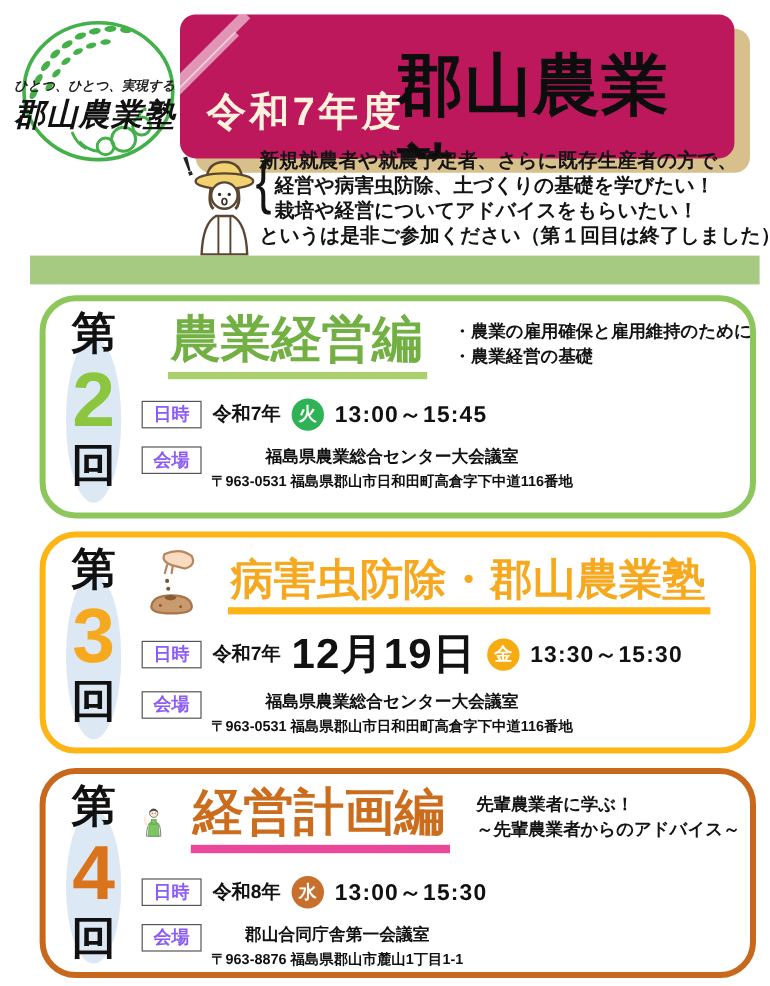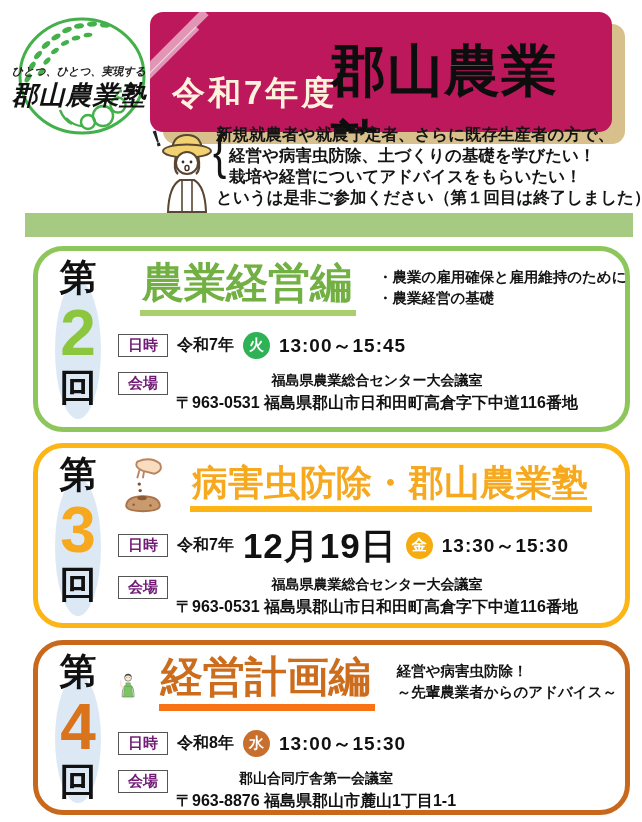--- a/index.html
+++ b/index.html
@@ -54,40 +54,40 @@
   .num-digit{position:relative;display:block;font-size:64px;font-weight:800;line-height:1.0;}
   .card1 .num-digit{color:#8cc63f;}
   .card2 .num-digit{color:#f6a91e;}
   .card3 .num-digit{color:#d9731c;}
 
   .content{position:absolute;left:80px;top:8px;right:8px;}
   .title-row{display:flex;align-items:flex-start;gap:22px;}
   .session-title{font-weight:800;line-height:1.15;white-space:nowrap;padding:0 4px 3px 2px;}
   .card1 .session-title{font-size:42px;color:#72b043;border-bottom:6px solid #a9d06c;}
   .card2 .session-title{font-size:36px;color:#f6a91e;border-bottom:6px solid #fcb515;margin-top:6px;}
-  .card3 .session-title{font-size:42px;color:#cc6d1e;border-bottom:7px solid #f97316;}
+  .card3 .session-title{font-size:42px;color:#cc6d1e;border-bottom:7px solid #ec4899;}
   .notes{font-size:14.5px;font-weight:bold;line-height:21px;padding-top:8px;white-space:nowrap;color:#141414;}
 
   .dt-row{display:flex;align-items:center;gap:9px;white-space:nowrap;}
   .card1 .dt-row{margin-top:16px;}
   .card2 .dt-row{margin-top:14px;}
   .card3 .dt-row{margin-top:13px;}
-  .label-box{border:1.5px solid #555;padding:1px 9px;font-size:15px;font-weight:bold;color:#701a75;}
+  .label-box{border:1.5px solid #555;padding:1px 9px;font-size:15px;font-weight:bold;color:#8b5cf6;}
   .era{font-size:16px;font-weight:bold;}
   .big-date{font-size:35px;font-weight:bold;letter-spacing:1px;line-height:1;}
   .wk{width:27px;height:27px;border-radius:50%;display:flex;align-items:center;justify-content:center;
       color:#fff;font-size:15px;font-weight:bold;flex:0 0 auto;}
   .card1 .wk{background:#2fb256;}
   .card2 .wk{background:#f6ac10;}
   .card3 .wk{background:#c96f2d;}
   .time{font-size:19px;font-weight:bold;letter-spacing:1px;}
 
   .venue-row{display:flex;align-items:flex-start;gap:8px;margin-top:13px;white-space:nowrap;}
   .venue-name{font-size:14px;font-weight:bold;line-height:1.25;text-align:center;}
-  .venue-addr{font-size:16px;font-weight:bold;margin-top:3px;}
+  .venue-addr{font-size:12px;font-weight:bold;margin-top:3px;}
 </style>
 </head>
 <body>
 
 <div class="page">
 
   <div class="logo">
     <svg width="146" height="128" viewBox="0 0 146 128">
       <ellipse cx="74" cy="64" rx="62" ry="57" fill="none" stroke="#43b04a" stroke-width="3"></ellipse>
       <g fill="#43b04a">
@@ -254,21 +254,21 @@
           <circle cx="25.5" cy="15" r="1.2" fill="#333"></circle>
           <circle cx="32.5" cy="15" r="1.2" fill="#333"></circle>
           <path d="M12 70 q0 -28 9 -33 l16 0 q9 5 9 33 z" fill="#ffffff" stroke="#555" stroke-width="1.8"></path>
           <path d="M18 40 l22 0 l2 30 l-26 0 z" fill="#7dc462" stroke="#5a9b44" stroke-width="1.6"></path>
           <rect x="23" y="30" width="12" height="11" fill="#7dc462" stroke="#5a9b44" stroke-width="1.6"></rect>
           <path d="M14 44 q-7 -6 -6 -15" fill="none" stroke="#fde8d8" stroke-width="5" stroke-linecap="round"></path>
           <path d="M8 28 l-1 -5" fill="none" stroke="#fde8d8" stroke-width="3" stroke-linecap="round"></path>
         </svg>
         <span class="session-title">経営計画編</span>
         <div class="notes">
-          <div>経営や病害虫防除！</div>
+          <div>先輩農業者に学ぶ！</div>
           <div>～先輩農業者からのアドバイス～</div>
         </div>
       </div>
       <div class="dt-row">
         <span class="label-box">日時</span>
         <span class="era">令和8年</span>
         <span class="wk">水</span>
         <span class="time">13:00～15:30</span>
       </div>
       <div class="venue-row">

